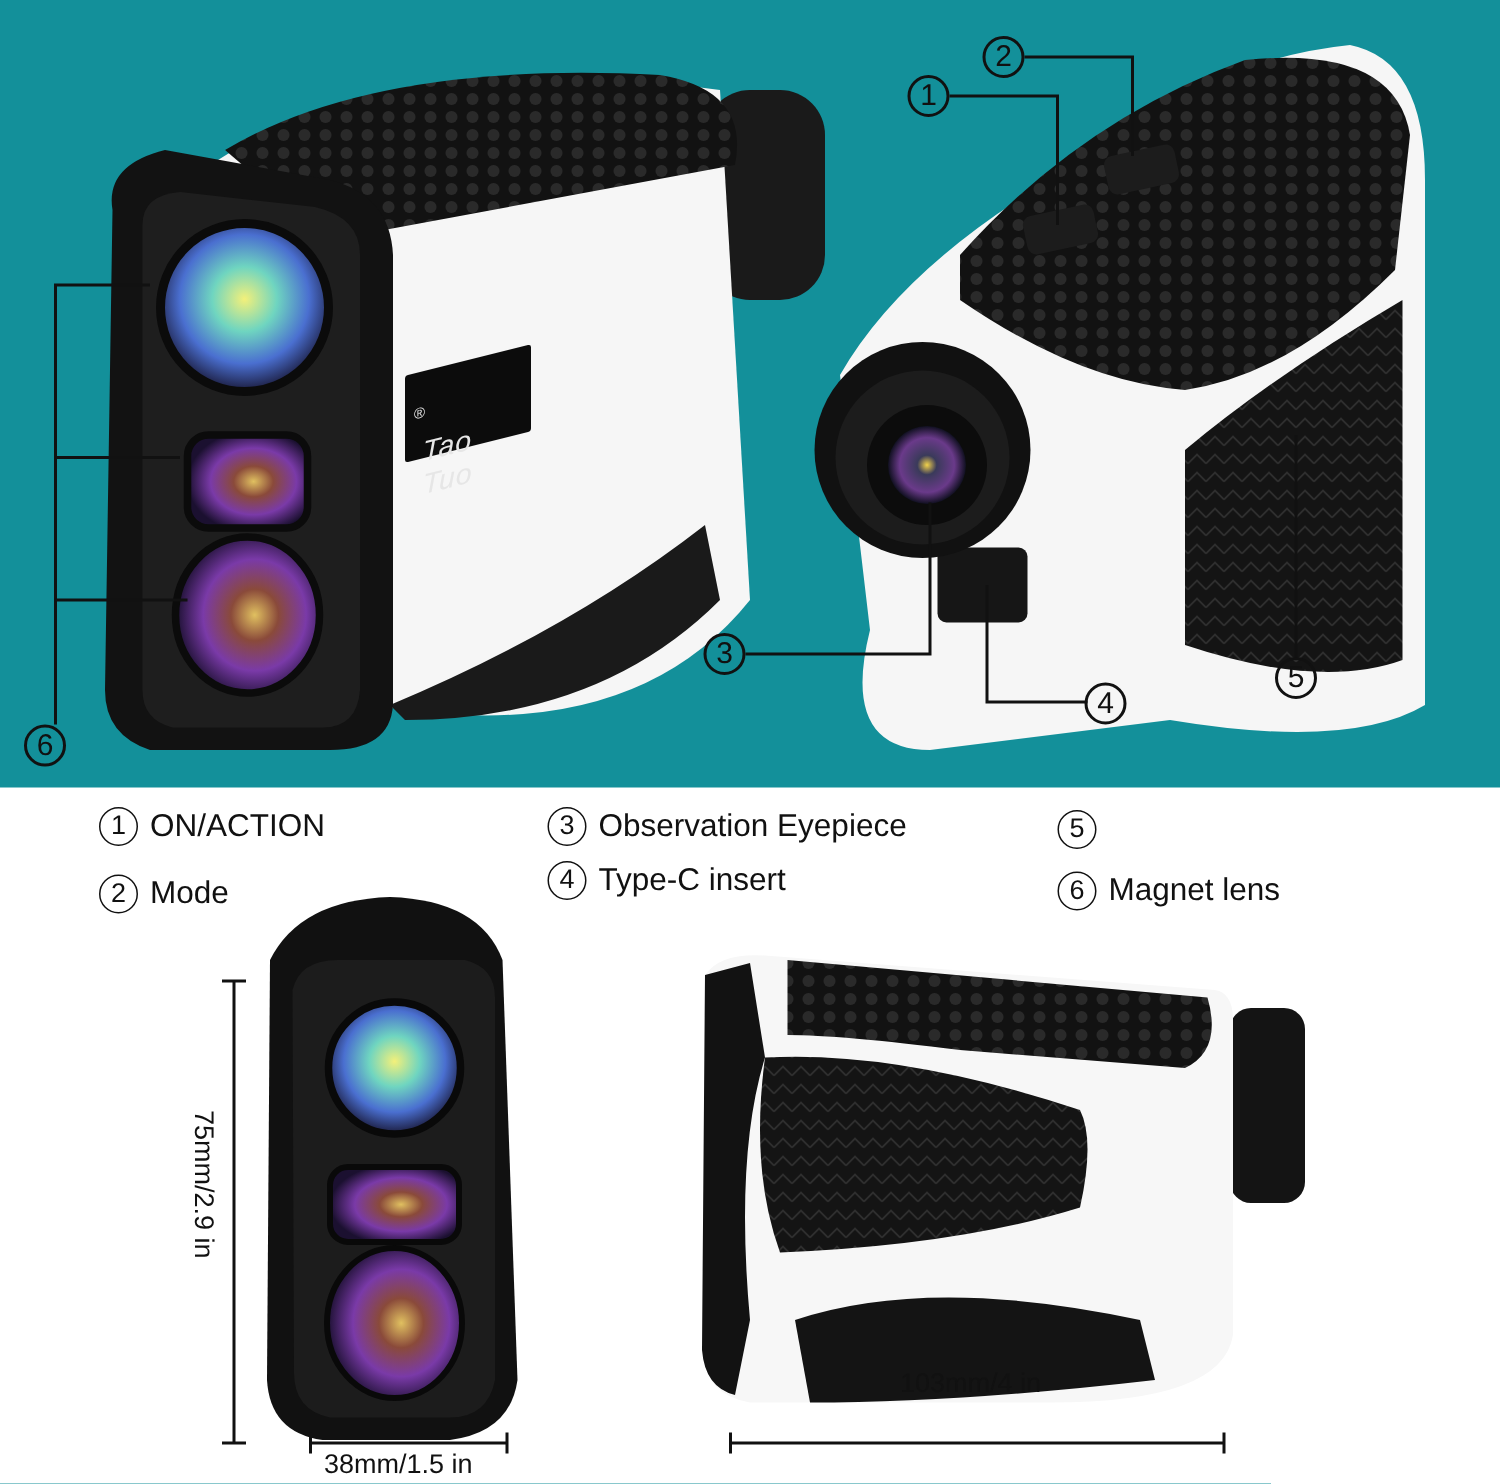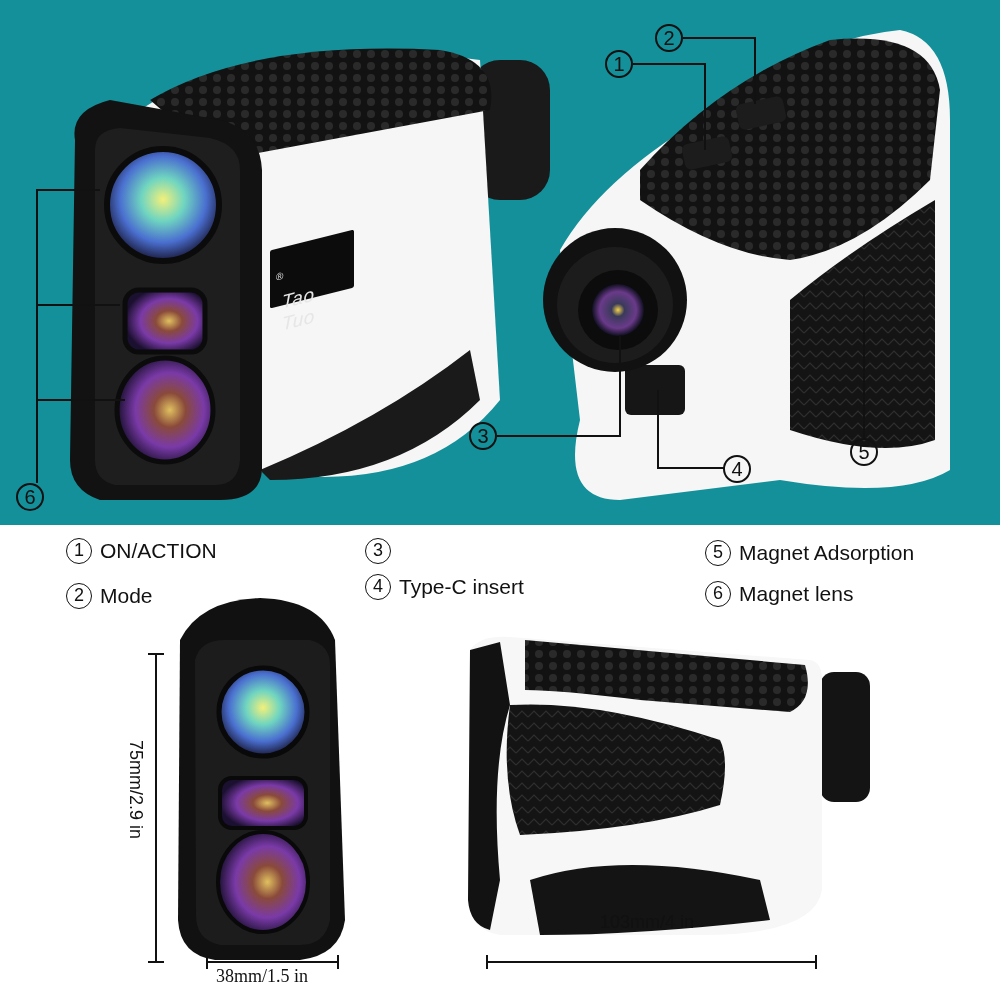--- a/index.html
+++ b/index.html
@@ -131,29 +131,29 @@
 <div class="legend" style="left:66px;top:538px;">
   <div class="circ">1</div>
   <span>ON/ACTION</span>
 </div>
 <div class="legend" style="left:66px;top:583px;">
   <div class="circ">2</div>
   <span>Mode</span>
 </div>
 <div class="legend" style="left:365px;top:538px;">
   <div class="circ">3</div>
+  <span>Observation Eyepiece</span>
 </div>
 <div class="legend" style="left:365px;top:574px;">
   <div class="circ">4</div>
   <span>Type-C insert</span>
 </div>
 <div class="legend" style="left:705px;top:540px;">
   <div class="circ">5</div>
-  <span>Magnet Adsorption</span>
 </div>
 <div class="legend" style="left:705px;top:581px;">
   <div class="circ">6</div>
   <span>Magnet lens</span>
 </div>
 
 <div class="dimtext vert" style="left:146px;top:740px;">75mm/2.9 in</div>
-<div class="dimtext" style="left:216px;top:966px;font-family:Liberation Serif, serif;">38mm/1.5 in</div>
+<div class="dimtext" style="left:216px;top:966px;">38mm/1.5 in</div>
 <div class="dimtext" style="left:600px;top:912px;">103mm/4 in</div>
 
 </body></html>

